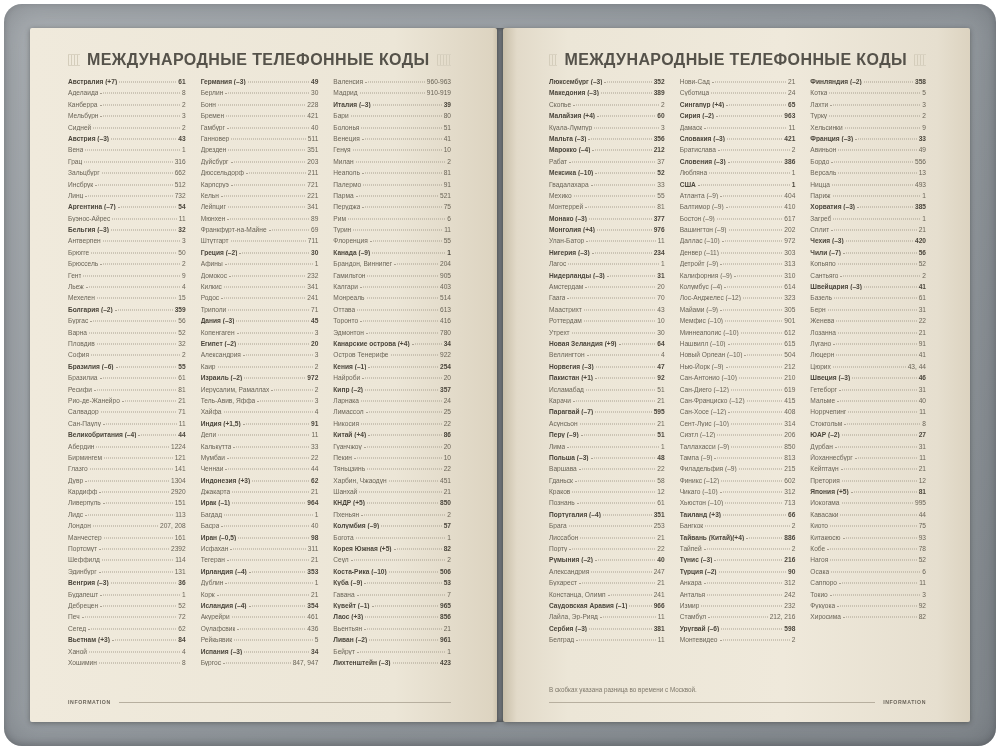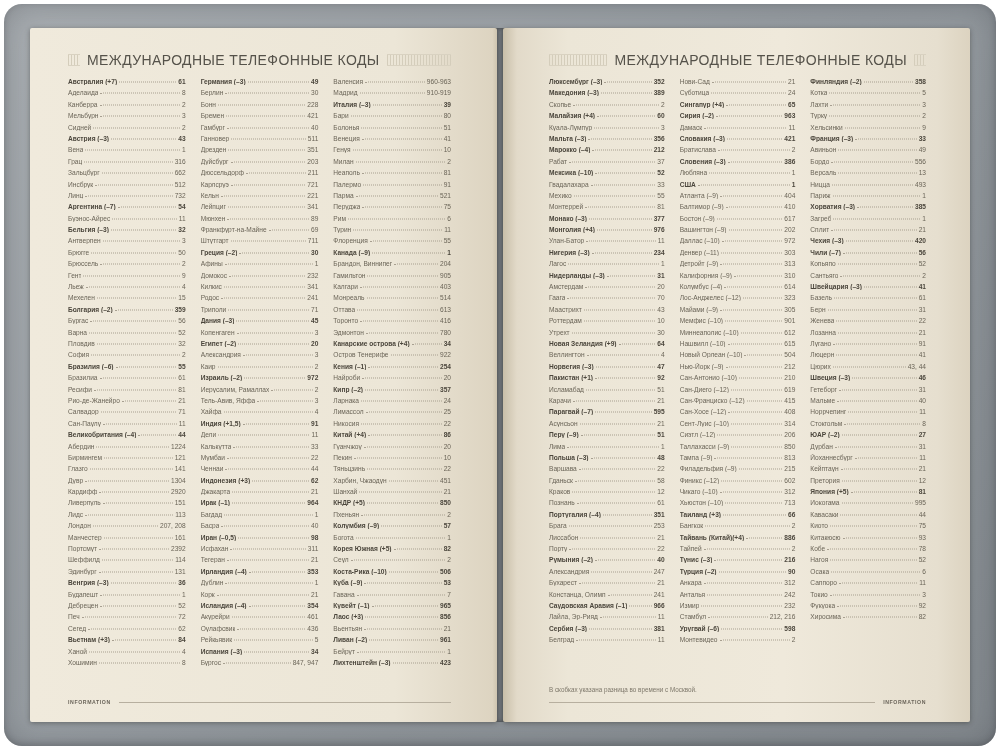--- a/index.html
+++ b/index.html
@@ -13,21 +13,21 @@
     background:linear-gradient(90deg,#f0eadc 0%,#ece6d7 78%,#ddd4c1 99%,#cfc5b0 100%);}
   .page-right{left:503px;width:467px;padding:24px 44px 14px 46px;
     background:linear-gradient(90deg,#c9bfa9 0%,#e2dac9 3%,#ece6d7 14%,#efe9db 60%,#e6dfcf 93%,#dcd3c0 100%);}
   .spine{position:absolute;left:495px;top:28px;width:10px;height:694px;background:#74797e;
     box-shadow:inset 0 0 4px rgba(20,22,24,.6);}
   .hdr{display:flex;align-items:center;gap:7px;height:15px;flex:0 0 auto;}
   .hatch{height:10px;background:repeating-linear-gradient(90deg,#d4cdbb 0 1px,rgba(0,0,0,0) 1px 3px);
     border-top:1px solid #d9d2c1;border-bottom:1px solid #d9d2c1;}
   .hatch-grow{flex:1 1 auto;}
   .hatch-small{flex:0 0 12px;}
-  .hdr-title{font-size:14px;font-weight:400;color:#55524a;letter-spacing:.4px;white-space:nowrap;}
+  .hdr-title{font-size:16px;font-weight:700;color:#55524a;letter-spacing:.4px;white-space:nowrap;}
   .cols{display:flex;gap:15px;margin-top:11px;height:597px;flex:0 0 auto;overflow:hidden;}
   .col{flex:1 1 0;min-width:0;}
   .row{display:flex;align-items:baseline;height:11.4px;font-size:6.6px;color:#6a6457;white-space:nowrap;}
   .row .name{flex:0 1 auto;overflow:hidden;}
   .row .leader{flex:1 1 4px;min-width:4px;border-bottom:1px dotted #a79f90;margin:0 2px;
     transform:translateY(-1.5px);}
   .row .code{flex:0 0 auto;}
   .row.b{font-weight:700;color:#4b463c;}
   .footnote{font-size:6.3px;color:#7d776a;margin-top:auto;padding-bottom:3px;}
   .ftr{display:flex;align-items:center;gap:8px;flex:0 0 auto;height:12px;}

